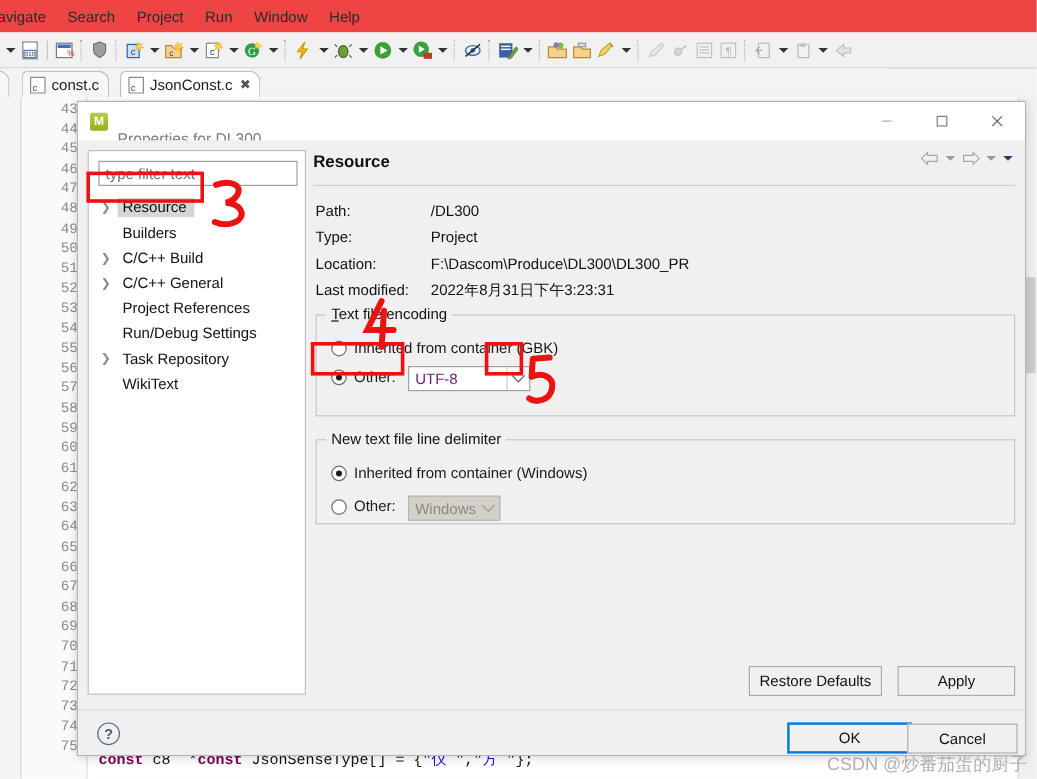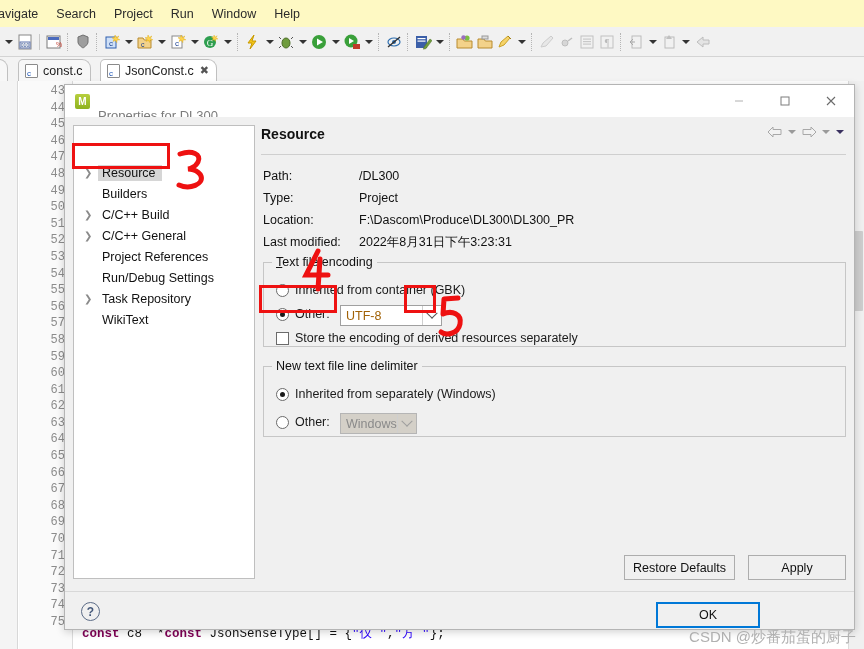--- a/index.html
+++ b/index.html
@@ -10,21 +10,21 @@
     font-family: "Liberation Sans", sans-serif;
     font-size: 12px;
     color: #1a1a1a;
     background: #ffffff;
   }
   #root { position: relative; width: 864px; height: 649px; background: #f3f3f3; }
 
   
   .ide-menubar {
     position: absolute; top: 0; left: 0; width: 864px; height: 27px;
-    background: #fef9c3; display: flex; align-items: center;
+    background: #ef4444; display: flex; align-items: center;
   }
   .menu-item {
     font-size: 12.5px; color: #2b2b2b; padding: 2px 9px; white-space: nowrap;
   }
   .menu-item.clipped { padding-left: 0; margin-left: -2px; }
 
   .ide-toolbar {
     position: absolute; top: 27px; left: 0; width: 864px; height: 30px;
     background: #f1f1f1; border-bottom: 1px solid #d4d4d4;
     display: flex; align-items: center; padding-left: 2px;
@@ -214,21 +214,21 @@
     content: ""; position: absolute; left: 3px; top: 3px; width: 5px; height: 5px;
     border-radius: 50%; background: #1a1a1a;
   }
   .checkbox {
     width: 13px; height: 13px; border: 1px solid #6b6b6b; background: #fff;
     margin-right: 6px; flex: none;
   }
   .combo {
     height: 21px; background: #ffffff; border: 1px solid #a0a0a0;
     display: flex; align-items: center; padding-left: 5px;
-    font-size: 12.5px; color: #a16207; position: relative;
+    font-size: 12.5px; color: #701a75; position: relative;
   }
   .combo .cbtn {
     position: absolute; right: 0; top: 0; bottom: 0; width: 19px;
     border-left: 1px solid #cfcfcf; display: flex; align-items: center; justify-content: center;
   }
   .combo .cbtn::after {
     content: ""; width: 7px; height: 7px; border-right: 1.4px solid #555;
     border-bottom: 1.4px solid #555; transform: rotate(45deg) translate(-2px,-2px);
   }
   .combo.disabled { background: #d4d0c8; border-color: #b5b5b5; color: #8a8a8a; }
@@ -531,20 +531,21 @@
           <svg width="12" height="12" viewBox="0 0 12 12">
               <path d="M2 2 L10 10 M10 2 L2 10" stroke="#6b6b6b" stroke-width="1.1"></path>
             </svg>
         </div>
       </div>
     </div>
 
     <div class="dlg-body">
 
       <div class="tree-panel">
+        <div class="filterbox">type filter text</div>
         <div class="tree-list" id="tree-list">
             <div class="tree-row selected">
               <span class="twisty">❯</span>
               <span class="tree-label">Resource</span>
             </div>
             <div class="tree-row">
               <span class="twisty"></span>
               <span class="tree-label">Builders</span>
             </div>
             <div class="tree-row">
@@ -620,51 +621,48 @@
             <span>Inherited from container (GBK)</span>
           </div>
           <div class="ctl-row" style="left:12px; top:38px;">
             <span class="radio on"></span>
             <span>Other:</span>
           </div>
           <div class="combo" style="position:absolute; left:76px; top:36px; width:102px;">
             <span>UTF-8</span>
             <span class="cbtn"></span>
           </div>
-          <div class="ctl-row" style="left:12px; top:62px;">
-            <span class="checkbox"></span>
-            <span>Store the encoding of derived resources separately</span>
-          </div>
         </fieldset>
 
         <fieldset class="group grp-del">
           <legend>New text file line delimiter</legend>
           <div class="ctl-row" style="left:12px; top:14px;">
             <span class="radio on"></span>
-            <span>Inherited from separately (Windows)</span>
+            <span>Inherited from container (Windows)</span>
           </div>
           <div class="ctl-row" style="left:12px; top:42px;">
             <span class="radio"></span>
             <span>Other:</span>
           </div>
           <div class="combo disabled" style="position:absolute; left:76px; top:40px; width:77px;">
             <span>Windows</span>
             <span class="cbtn"></span>
           </div>
         </fieldset>
 
         <div class="btn" style="right:0px; top:430px; width:98px;">Apply</div>
         <div class="btn" style="right:111px; top:430px; width:111px;">Restore Defaults</div>
       </div>
 
       <div class="dlg-sep"></div>
 
       <div class="help-icon">?</div>
 
       <div class="btn focus" style="left:591px; top:485px; width:104px; height:26px;">OK</div>
+      <div class="btn" style="left:691px; top:486px; width:92px;">Cancel</div>
     </div>
   </div>
 
   <div class="annot-box" style="left:72px; top:143px; width:98px; height:26px;"></div>
   <div class="annot-box" style="left:259px; top:285px; width:78px; height:28px;"></div>
   <div class="annot-box" style="left:404px; top:285px; width:32px; height:28px;"></div>
 
   <div class="annot" style="left:176px; top:148px;">
     <svg width="34" height="46" viewBox="0 0 34 46">
       <path d="M4 6 C16 2, 26 6, 22 14 C19 20, 12 21, 12 21 C12 21, 22 21, 25 28 C28 36, 14 42, 3 37" fill="none" stroke="#ee1111" stroke-width="5" stroke-linecap="round"></path>

